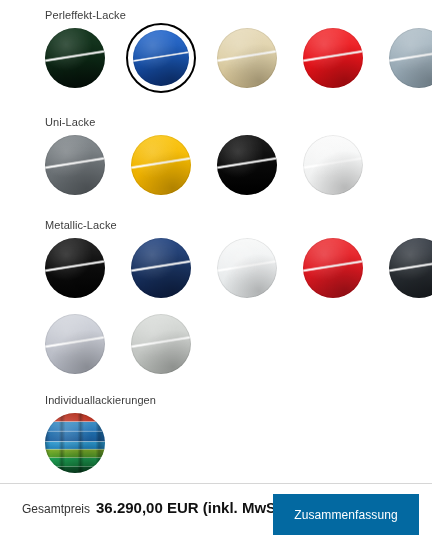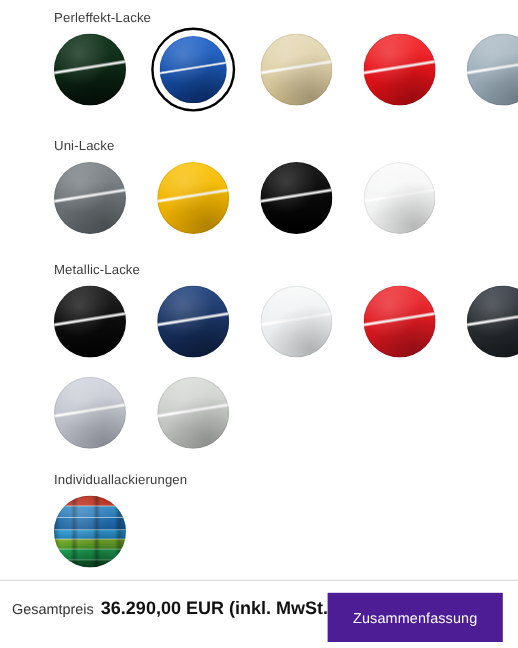--- a/index.html
+++ b/index.html
@@ -196,20 +196,21 @@
   .price-block {
     position: absolute;
     left: 10px;
     top: 15px;
     white-space: nowrap;
   }
   .price-label {
     font-size: 12px;
     color: #333333;
     vertical-align: baseline;
+    margin-left: 12px;
   }
   .price-value {
     font-size: 15px;
     font-weight: bold;
     color: #111111;
     margin-left: 6px;
     vertical-align: baseline;
   }
   .price-details {
     position: absolute;
@@ -221,21 +222,21 @@
     cursor: pointer;
     white-space: nowrap;
   }
 
   .summary-button {
     position: absolute;
     left: 273px;
     top: 494px;
     width: 146px;
     height: 41px;
-    background: #4c1d95;
+    background: #0369a1;
     color: #ffffff;
     font-size: 12px;
     display: flex;
     align-items: center;
     justify-content: center;
     cursor: pointer;
     border: none;
     font-family: "Liberation Sans", sans-serif;
     letter-spacing: 0.1px;
   }

